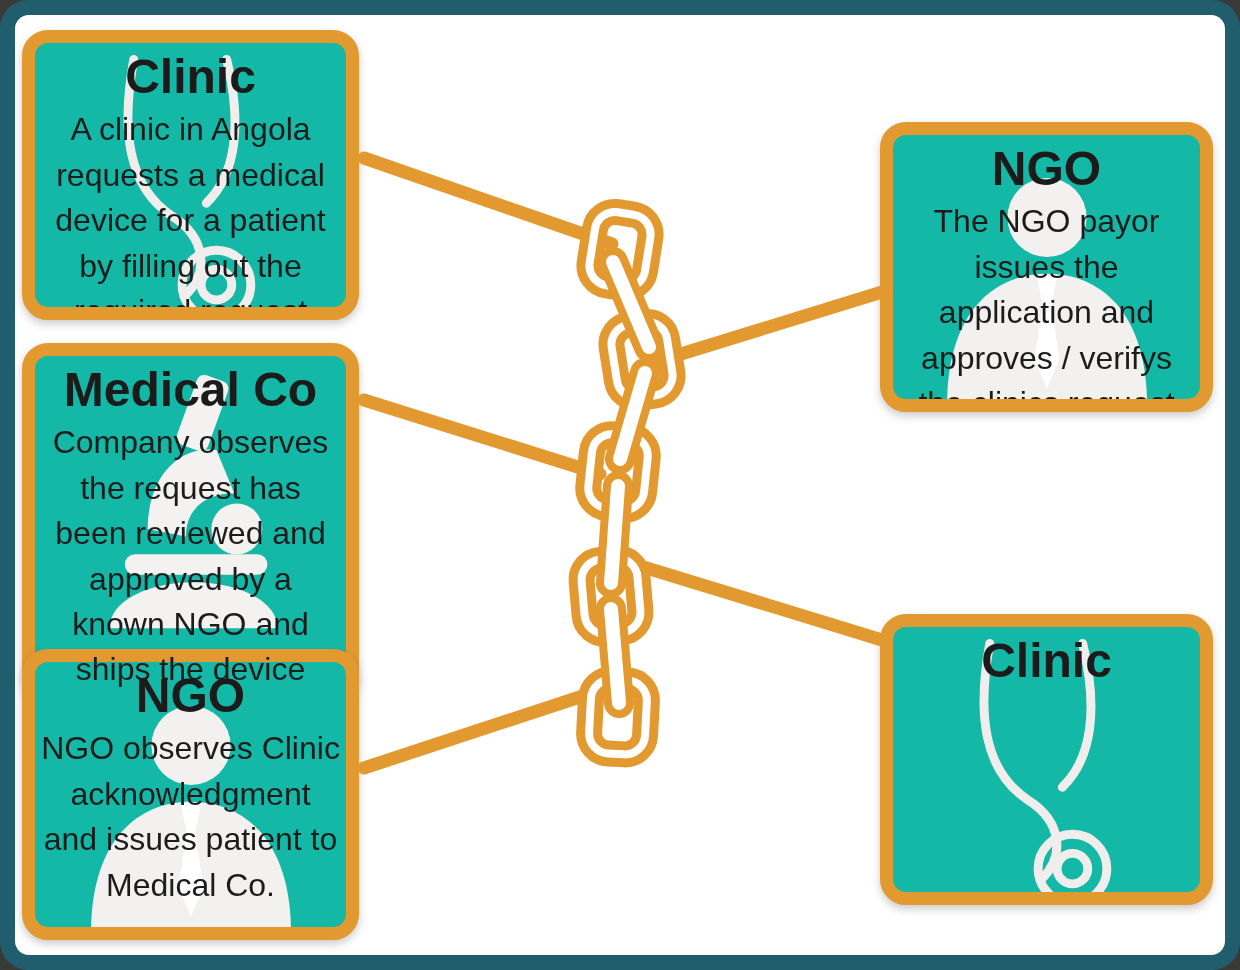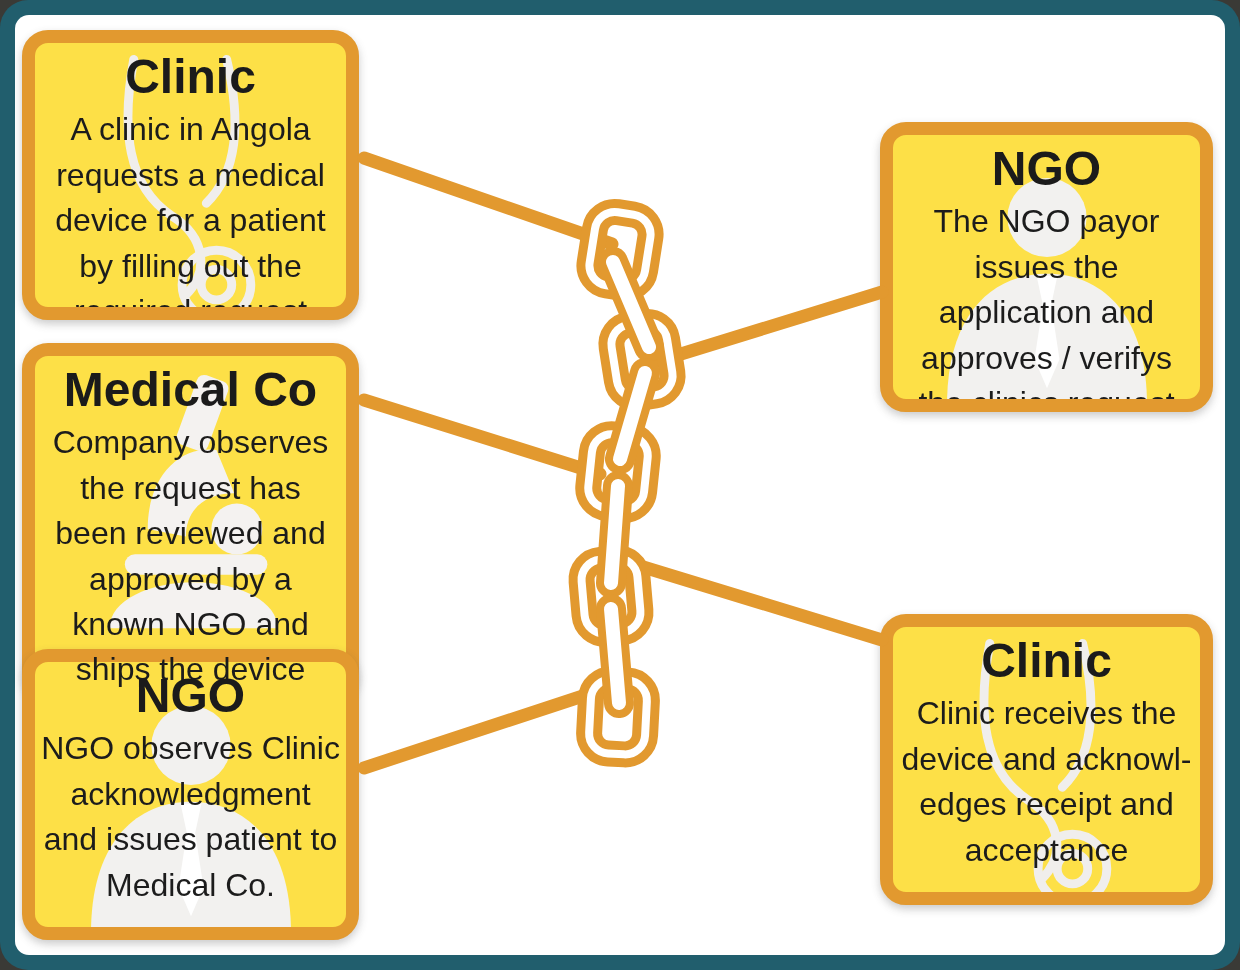--- a/index.html
+++ b/index.html
@@ -6,21 +6,21 @@
   body{
     width:1240px;height:970px;position:relative;overflow:hidden;
     background:#3a3a36;
     font-family:"Liberation Sans","DejaVu Sans",sans-serif;
   }
   .frame{position:absolute;inset:0;background:#215e6d;border-radius:28px;}
   .canvas{position:absolute;inset:15px;background:#ffffff;border-radius:14px;}
 
   .node{
     position:absolute;box-sizing:border-box;
-    background:#fde047;border:13px solid #e2992f;border-radius:26px;
+    background:#14b8a6;border:13px solid #e2992f;border-radius:26px;
     box-shadow:0 4px 9px rgba(70,70,70,.28);
     overflow:hidden;text-align:center;
   }
   .node-content{position:relative;z-index:1;padding:6px 6px 0 6px;}
   .node-title{
     font-size:48px;font-weight:700;color:#1b1b1b;line-height:1.15;
     margin:0;
   }
   .node-body{
     font-size:32px;font-weight:400;color:#1c1c1c;line-height:1.42;
@@ -110,21 +110,20 @@
   <svg class="watermark wm-center" width="280" height="280" viewBox="0 0 200 220">
     <g fill="none" stroke="#f0eeec" stroke-width="7" stroke-linecap="round">
       <path d="M55 5 C45 60 50 105 85 128 C112 145 114 172 96 190"></path>
       <path d="M128 5 C140 55 136 95 112 118"></path>
       <circle cx="120" cy="182" r="27"></circle>
       <circle cx="120" cy="182" r="12"></circle>
     </g>
   </svg>
   <div class="node-content">
     <div class="node-title">Clinic</div>
-    <div class="node-body">Clinic receives the device and acknowl- edges receipt and acceptance</div>
   </div>
 </div>
 
 <svg id="chain-overlay" width="1240" height="970" viewBox="0 0 1240 970">
 
   <g stroke="#e2992f" stroke-width="13" stroke-linecap="round">
     <line x1="364" y1="158" x2="612" y2="244"></line>
     <line x1="655" y1="362" x2="882" y2="292"></line>
     <line x1="364" y1="400" x2="600" y2="474"></line>
     <line x1="640" y1="566" x2="882" y2="640"></line>

